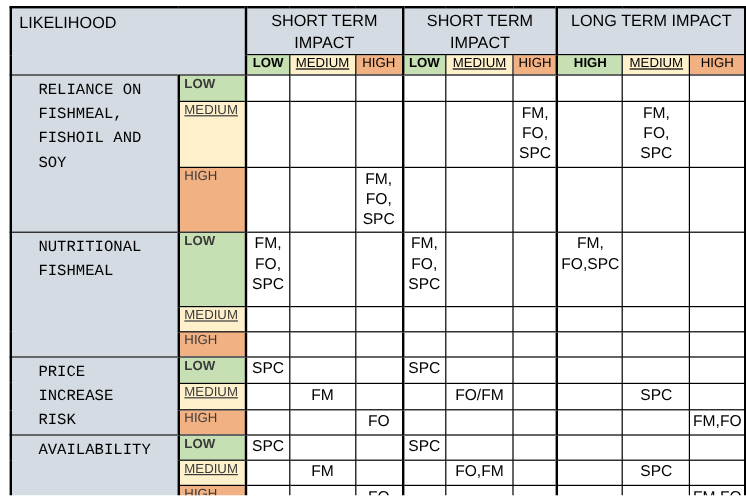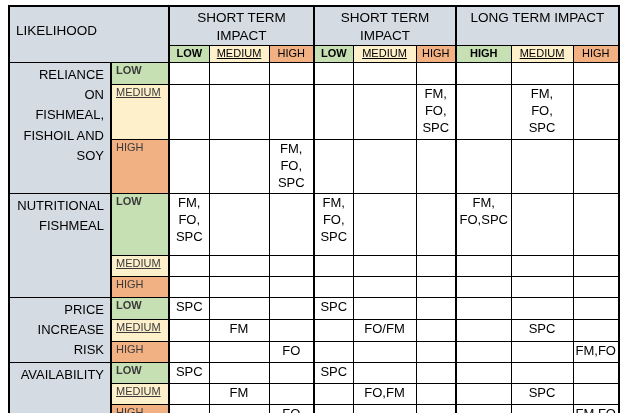--- a/index.html
+++ b/index.html
@@ -9,25 +9,25 @@
   th,td{border:1px solid #000;vertical-align:top;padding:1px 3px;font-weight:normal;overflow:hidden;}
   
   .gL{border-left:2px solid #000;}
   .gM{border-left:2px solid #000;}
   
   .hdr{background:var(--header-fill);}
   .lv-low{background:var(--low-fill);font-weight:bold;}
   .lv-medium{background:var(--medium-fill);text-decoration:underline;}
   .lv-high{background:var(--high-fill);}
   
-  .corner{text-align:left;font-size:13.5px;padding:16px 6px;}
+  .corner{text-align:left;font-size:13.5px;padding:4px 6px;}
   .term{text-align:center;font-size:13.5px;white-space:pre-line;line-height:1.3;padding-top:2px;}
   .sub{text-align:center;font-size:11px;padding:1px 2px;line-height:1.2;}
   
-  .cat{background:var(--header-fill);text-align:right;font-size:13px;line-height:1.55;padding:2px 6px;}
+  .cat{background:var(--header-fill);text-align:left;font-size:13px;line-height:1.55;padding:2px 22px;font-family:Liberation Mono, monospace;}
   .lvl{text-align:left;font-size:11px;padding:1px 4px;color:#3a3a3a;}
   .cell{text-align:center;font-size:13px;line-height:1.3;white-space:pre-line;padding:1px 2px;}
 </style>
 </head>
 <body>
 
 <div class="canvas">
   <div class="tbl-wrap">
     <table>
       <colgroup>

